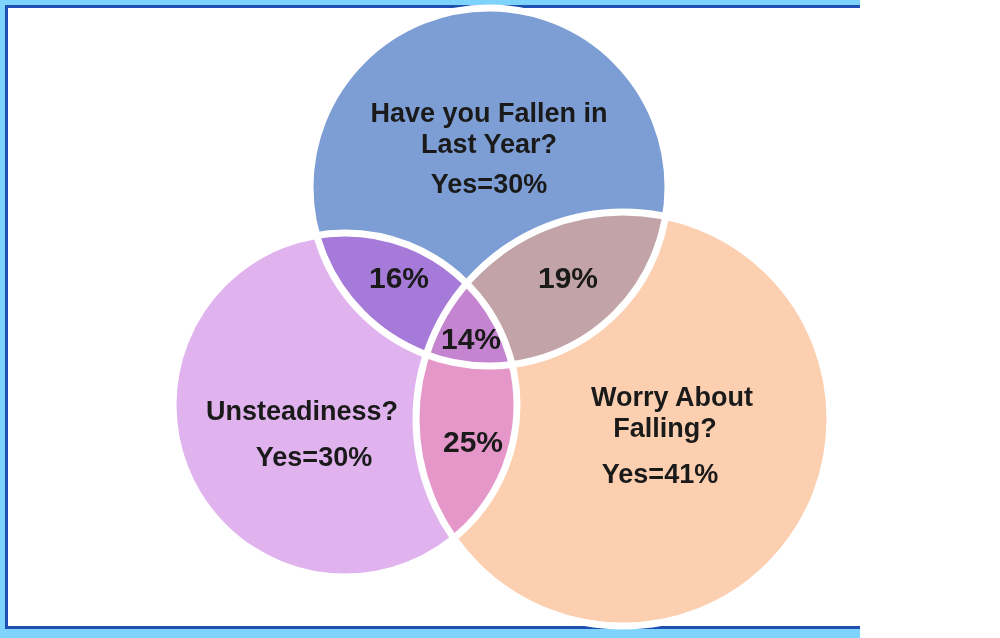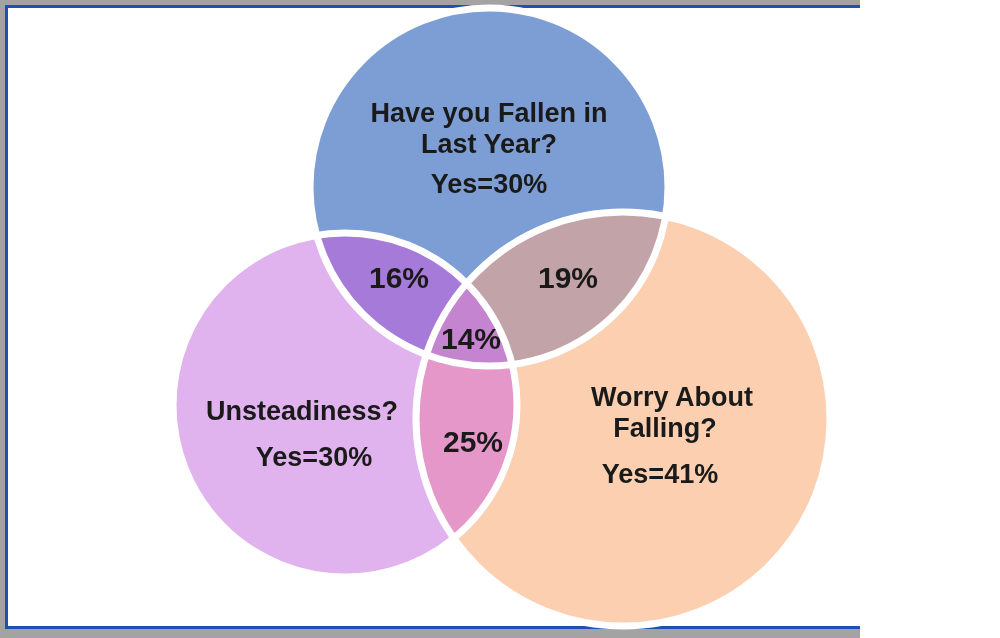--- a/index.html
+++ b/index.html
@@ -8,21 +8,21 @@
     padding: 0;
     background: #ffffff;
   }
   body {
     font-family: "Liberation Sans", sans-serif;
   }
   #stage {
     position: relative;
     width: 860px;
     height: 638px;
-    background: #a3a3a3;
+    background: #7dd3fc;
     overflow: hidden;
   }
   #frame {
     position: absolute;
     left: 5px;
     top: 5px;
     width: 986px;
     height: 624px;
     border: 3px solid #1f4fb0;
     box-sizing: border-box;

